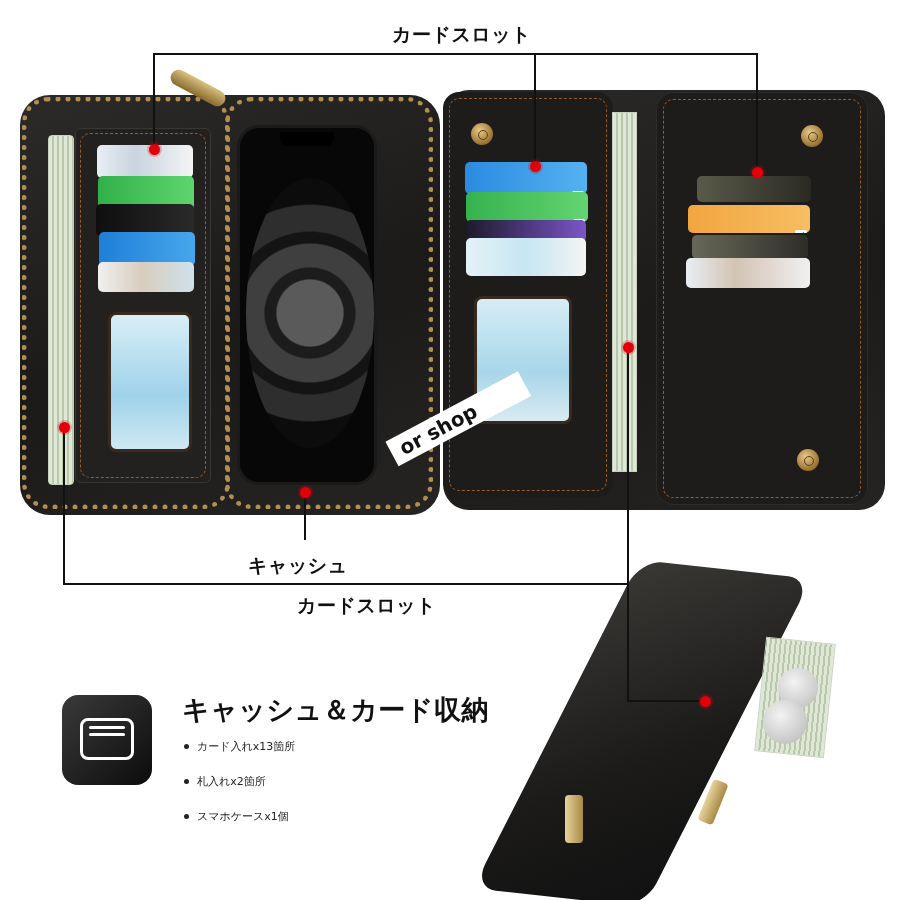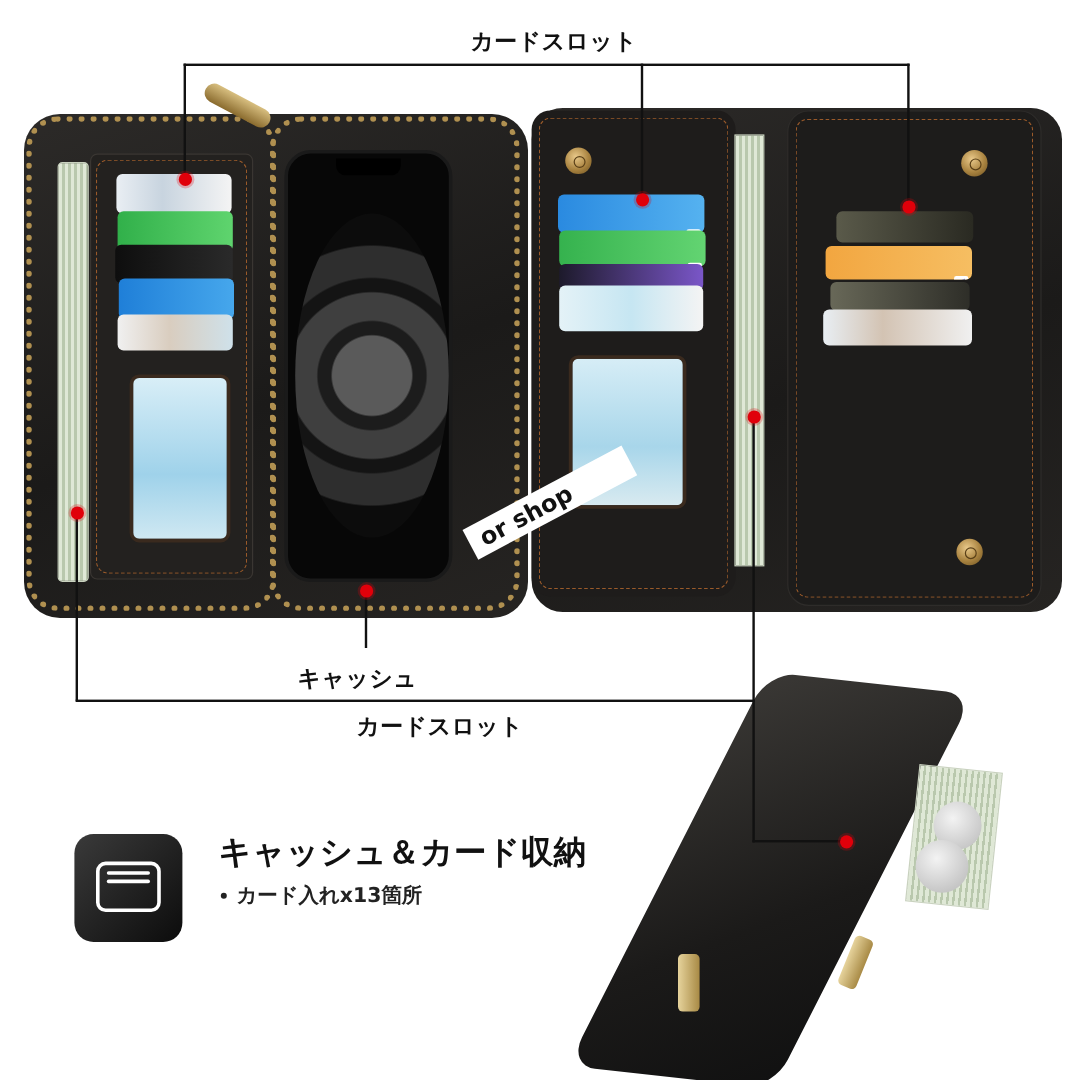--- a/index.html
+++ b/index.html
@@ -29,21 +29,21 @@
 
     
     .feature-icon { position: absolute; left: 62px; top: 695px; width: 90px; height: 90px; border-radius: 16px; background: linear-gradient(135deg, #3a3a3a 0%, #0c0c0c 100%); }
     .feature-icon .inner { position: absolute; left: 18px; top: 23px; width: 54px; height: 42px; border: 3px solid #fff; border-radius: 8px; }
     .feature-icon .inner::before, .feature-icon .inner::after { content: ""; position: absolute; left: 6px; right: 6px; height: 3px; background: #fff; border-radius: 2px; }
     .feature-icon .inner::before { top: 5px; }
     .feature-icon .inner::after { top: 12px; }
 
     .feature-title { position: absolute; left: 182px; top: 692px; font-size: 27px; font-weight: bold; color: #111; letter-spacing: 0.5px; }
     .bullet-list { position: absolute; left: 184px; top: 740px; list-style: none; }
-    .bullet-list li { position: relative; height: 35px; padding-left: 13px; font-size: 17px; font-weight: bold; color: #222; line-height: 14px; }
+    .bullet-list li { position: relative; height: 35px; padding-left: 13px; font-size: 11px; font-weight: normal; color: #222; line-height: 14px; }
     .bullet-list li::before { content: ""; position: absolute; left: 0; top: 4px; width: 5px; height: 5px; border-radius: 50%; background: #222; }
 
     .watermark { position: absolute; left: 392px; top: 440px; width: 150px; height: 28px; background: #fff; transform: rotate(-28deg); transform-origin: left center; font-size: 20px; font-weight: bold; color: #111; padding-left: 10px; line-height: 28px; font-family: "DejaVu Sans", sans-serif; }
   </style>
 </head>
 <body>
 
 <div class="abs leather" style="left:20px; top:95px; width:420px; height:420px; border-radius:30px;">
   <div class="zipper" style="left:2px; top:2px; width:208px; height:412px;"></div>
   <div class="zipper" style="left:205px; top:2px; width:208px; height:412px;"></div>
@@ -134,13 +134,15 @@
 <div class="callout" style="left:392px; top:22px;">カードスロット</div>
 <div class="callout" style="left:248px; top:553px;">キャッシュ</div>
 <div class="callout" style="left:297px; top:593px;">カードスロット</div>
 
 <div class="feature-icon">
   <div class="inner"></div>
 </div>
 <div class="feature-title">キャッシュ＆カード収納</div>
 <ul class="bullet-list">
   <li>カード入れx13箇所</li>
+  <li>札入れx2箇所</li>
+  <li>スマホケースx1個</li>
 </ul>
 
 </body></html>

